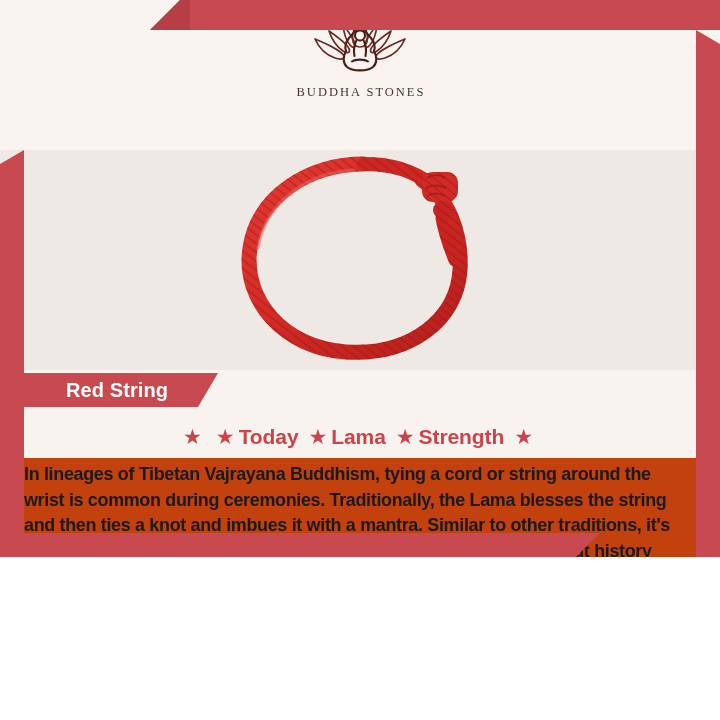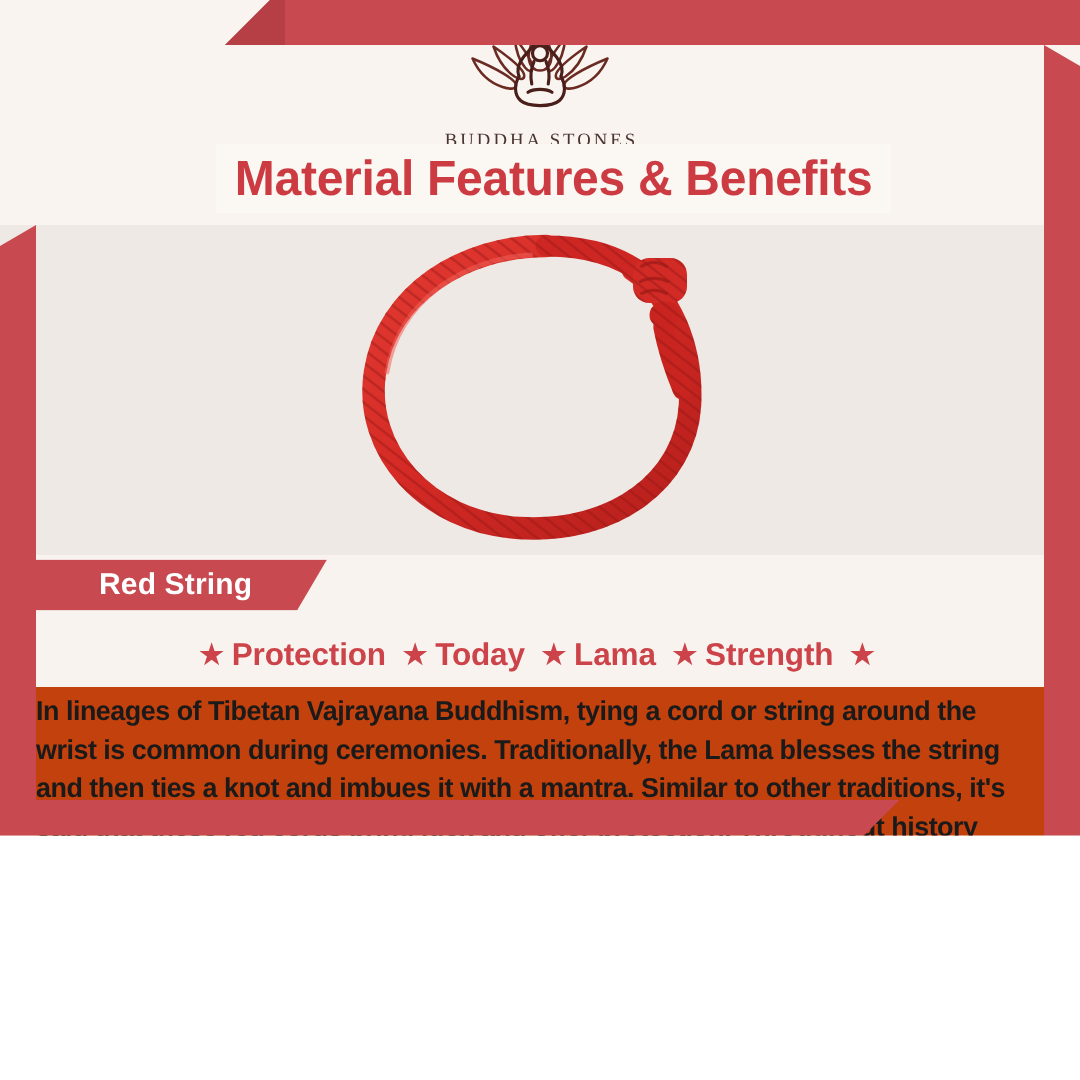--- a/index.html
+++ b/index.html
@@ -274,23 +274,20 @@
             <path d="M47 39 C44 44, 43.5 51, 48 55 C53 59.5, 69 59.5, 74 55 C78.5 51, 78 44, 75 39"></path>
 
             <path d="M53 49.5 C56.5 47, 65.5 47, 69 49.5"></path>
           </g>
         </svg>
       </span>
       <span class="logo-word">BUDDHA STONES</span>
     </div>
   </div>
 
-  <div class="title-band">
-    <span class="title-text">Material Features &amp; Benefits</span>
-  </div>
 
   <div class="photo-area">
     <span class="bracelet-svg">
       <svg width="292" height="230" viewBox="0 0 292 230" xmlns="http://www.w3.org/2000/svg">
         <defs>
           <linearGradient id="cordG" x1="0" y1="0" x2="1" y2="1">
             <stop offset="0%" stop-color="#E23B33"></stop>
             <stop offset="45%" stop-color="#D52A25"></stop>
             <stop offset="100%" stop-color="#B51F1C"></stop>
           </linearGradient>
@@ -332,21 +329,20 @@
     </span>
   </div>
 
   <div class="label-banner">
     <span class="label-banner-text">Red String</span>
   </div>
 
   <div class="features-row">
     <span class="feature">
       <span class="feature-star">★</span>
-      <span class="feature-label">Protection</span>
     </span>
     <span class="feature">
       <span class="feature-star">★</span>
       <span class="feature-label">Today</span>
     </span>
     <span class="feature">
       <span class="feature-star">★</span>
       <span class="feature-label">Lama</span>
     </span>
     <span class="feature">

